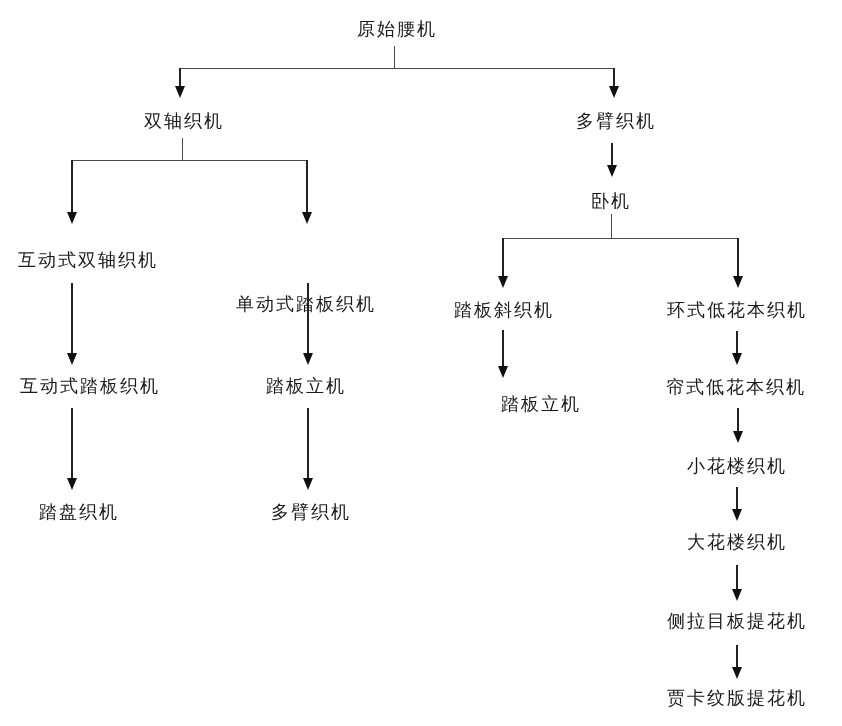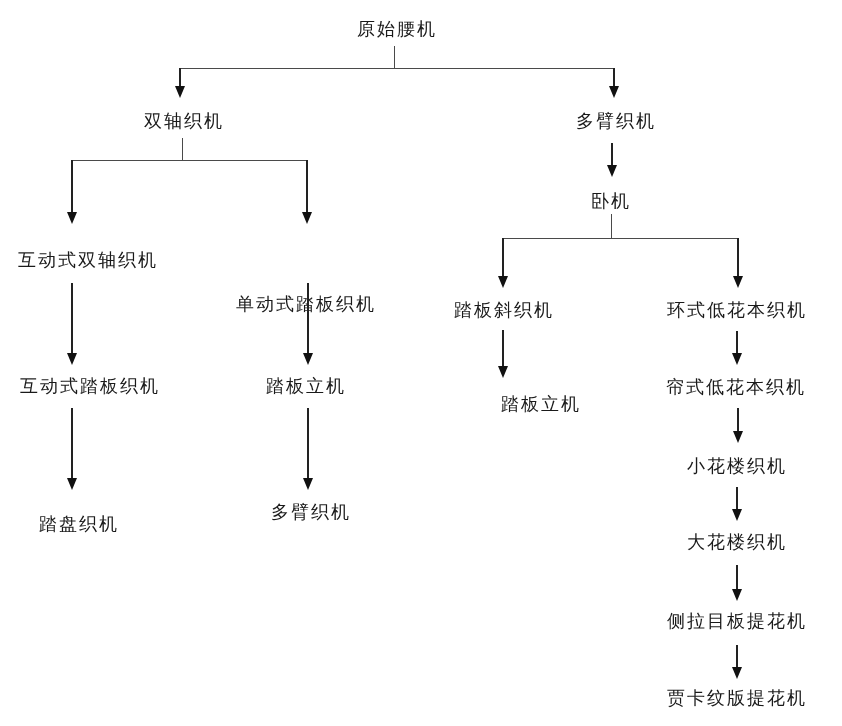--- a/index.html
+++ b/index.html
@@ -48,21 +48,21 @@
   <div class="node" style="left:737px;top:299px;">环式低花本织机</div>
 
   <div class="node" style="left:90px;top:375px;">互动式踏板织机</div>
   <div class="node" style="left:306px;top:375px;">踏板立机</div>
 
   <div class="node" style="left:736px;top:376px;">帘式低花本织机</div>
   <div class="node" style="left:504px;top:393px;margin-left:37px;">踏板立机</div>
 
   <div class="node" style="left:737px;top:455px;">小花楼织机</div>
 
-  <div class="node" style="left:79px;top:501px;margin-top:12px;">踏盘织机</div>
+  <div class="node" style="left:79px;top:501px;">踏盘织机</div>
   <div class="node" style="left:311px;top:501px;">多臂织机</div>
 
   <div class="node" style="left:737px;top:531px;">大花楼织机</div>
   <div class="node" style="left:737px;top:610px;">侧拉目板提花机</div>
   <div class="node" style="left:737px;top:687px;">贾卡纹版提花机</div>
 
   <div class="vstub" style="left:394px;top:46px;height:22px;"></div>
   <div class="hline" style="left:180px;top:68px;width:435px;"></div>
   <div class="stem" style="left:179px;top:68px;height:20px;"></div>
   <div class="head" style="left:175px;top:86px;"></div>

